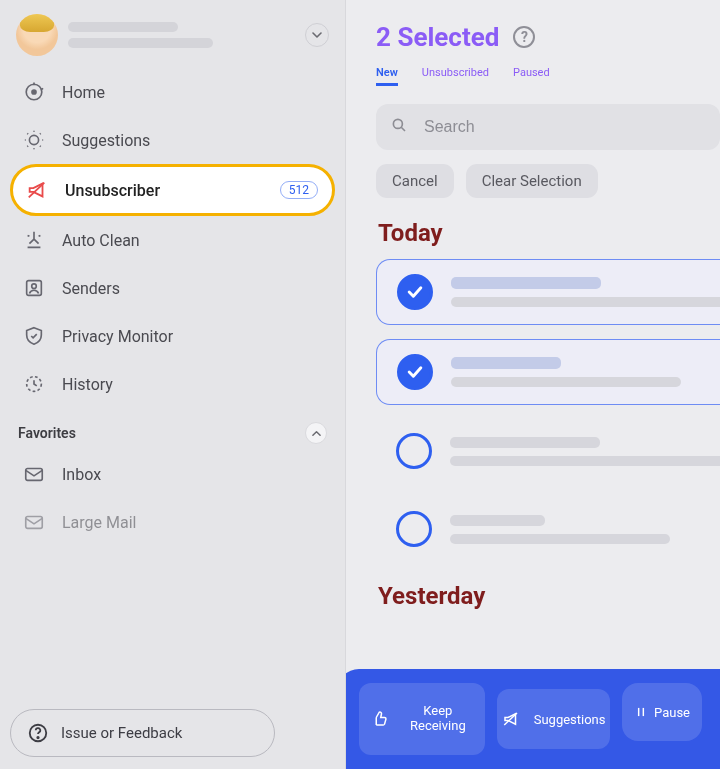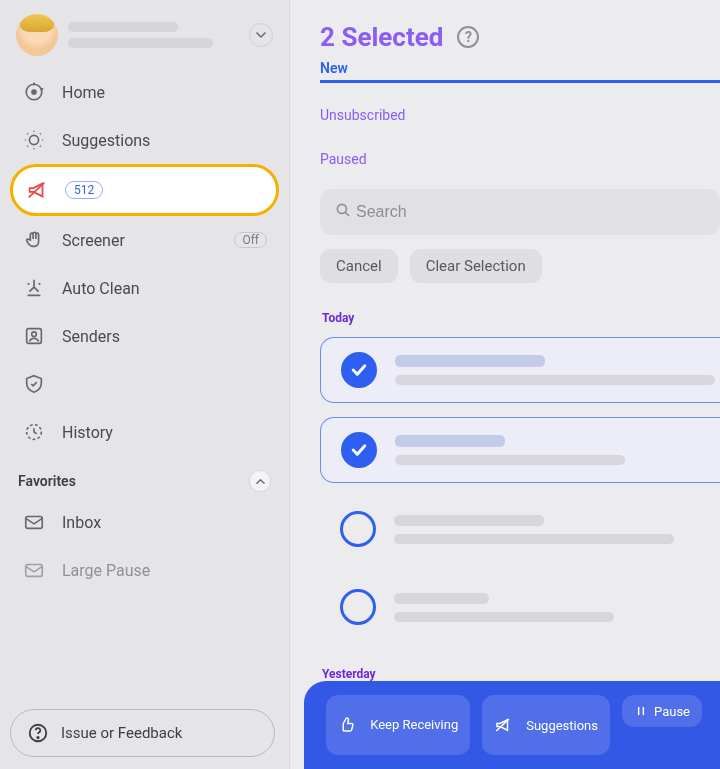--- a/index.html
+++ b/index.html
@@ -7,21 +7,21 @@
     font-family: -apple-system, BlinkMacSystemFont, "Segoe UI", Roboto, sans-serif;
     background: #e5e5e8;
     width: 720px;
     height: 769px;
     overflow: hidden;
     display: flex;
     color: #333;
   }
   
   .sidebar {
-    width: 290px;
+    width: 346px;
     height: 100%;
     background: #e5e5e8;
     border-right: 1px solid #d8d8dc;
     position: relative;
     display: flex;
     flex-direction: column;
     padding: 12px 10px 0 10px;
   }
   .profile {
     display: flex;
@@ -118,42 +118,42 @@
     position: relative;
     overflow: hidden;
   }
   .title-row { display:flex; align-items:center; gap:14px; }
   .title { font-size: 26px; font-weight: 700; color:#8b5cf6; }
   .help-circle {
     width:22px;height:22px;border-radius:50%;border:2px solid #8f8f97;
     display:flex;align-items:center;justify-content:center;
     font-size:14px;color:#8f8f97;font-weight:700;
   }
-  .tabs { display:flex; gap:24px; margin-top:8px; font-size:14px;flex-direction:column; }
+  .tabs { display:flex; gap:24px; margin-top:14px; font-size:11px; }
   .tab { color:#8b5cf6; cursor:pointer; padding-bottom:4px; }
   .tab.active { color:#2e5ff0; font-weight:600; border-bottom:3px solid #2e5ff0; }
 
   .search {
     margin-top:18px; background:#e1e1e5; border-radius:12px;
-    padding:12px 14px; display:flex; align-items:center; gap:4px;
+    padding:12px 14px; display:flex; align-items:center; gap:16px;
     color:#8d8d94; font-size:16px;
   }
   .search input {
     background:transparent; border:none; outline:none; font-size:16px;
     color:#444; flex:1;
   }
   .search input::placeholder { color:#8d8d94; }
 
   .chips { margin-top:14px; display:flex; gap:12px; }
   .chip {
     background:#dedee3; color:#595960; border-radius:11px;
     padding:8px 16px; font-size:15px; cursor:pointer;
   }
 
-  .section-label { font-size:12px; font-weight:700; color:#6d28d9; margin:28px 0 12px 2px; }
+  .section-label { font-size:24px; font-weight:700; color:#7f1d1d; margin:21px 0 12px 2px; }
 
   .card {
     border: 1.5px solid #dfdfe4;
     border-radius: 14px;
     padding: 14px 20px;
     display:flex; align-items:center; gap:18px;
     background: #ececef;
     margin-bottom: 14px;
     margin-right: -30px;
     border-right: none;
@@ -187,21 +187,21 @@
     color:#fff;
     font-size:13px;
     display:flex; align-items:center; justify-content:center;
     gap:14px;
     padding:21px 12px;
     min-width:86px;
     cursor:pointer;
   }
   .ab-btn .icon { height:18px; display:flex;align-items:center;justify-content:center; }
   .ab-btn.small {
-    flex-direction:row; min-width:auto; padding:7px 12px; gap:6px; align-self:flex-start;
+    flex-direction:row; min-width:auto; padding:20px 12px; gap:6px; align-self:flex-start;border-radius:16px;
   }
   .dot-badge {
     position:absolute; top:1px; right:6px;
     width:7px; height:7px; border-radius:50%; background:#4a4a52;
   }
 </style>
 </head>
 <body>
 
 <div class="sidebar">
@@ -241,32 +241,24 @@
     <span class="label">Suggestions</span>
   </div>
 
   <div class="nav-item active">
     <span class="icon">
       <svg width="22" height="22" viewBox="0 0 24 24" fill="none" stroke="#e94b4b" stroke-width="2">
           <path d="M4 10 L4 14 L8 14 L18 19 L18 5 L8 10 Z"></path>
           <line x1="3" y1="20" x2="20" y2="4"></line>
         </svg>
     </span>
+    <span class="label">Unsubscriber</span>
     <span class="badge-count">512</span>
   </div>
 
-  <div class="nav-item">
-    <span class="icon">
-      <svg width="22" height="22" viewBox="0 0 24 24" fill="none" stroke="currentColor" stroke-width="1.8">
-          <path d="M8 12V6a1.5 1.5 0 113 0v5V5a1.5 1.5 0 113 0v6V6a1.5 1.5 0 113 0v8a5 5 0 01-5 5h-1a6 6 0 01-5-3l-2-3a1.5 1.5 0 012.5-1.5L8 12z"></path>
-        </svg>
-    </span>
-    <span class="label">Screener</span>
-    <span class="badge-off">Off</span>
-  </div>
 
   <div class="nav-item">
     <span class="icon">
       <svg width="22" height="22" viewBox="0 0 24 24" fill="none" stroke="currentColor" stroke-width="1.8">
           <path d="M12 3v8M12 11l-5 5M12 11l5 5M5 20h14"></path>
           <path d="M7 8l-2-1M17 8l2-1"></path>
         </svg>
     </span>
     <span class="label">Auto Clean</span>
   </div>
@@ -282,20 +274,21 @@
     <span class="label">Senders</span>
   </div>
 
   <div class="nav-item">
     <span class="icon">
       <svg width="22" height="22" viewBox="0 0 24 24" fill="none" stroke="currentColor" stroke-width="1.8">
           <path d="M12 3l8 3v5c0 5-3.5 8.5-8 10-4.5-1.5-8-5-8-10V6l8-3z"></path>
           <path d="M9 12l2 2 4-4"></path>
         </svg>
     </span>
+    <span class="label">Privacy Monitor</span>
   </div>
 
   <div class="nav-item">
     <span class="icon">
       <svg width="22" height="22" viewBox="0 0 24 24" fill="none" stroke="currentColor" stroke-width="1.8">
           <circle cx="12" cy="12" r="8" stroke-dasharray="3 2.5"></circle>
           <path d="M12 8v4l3 2"></path>
         </svg>
     </span>
     <span class="label">History</span>
@@ -321,21 +314,21 @@
   </div>
 
 
   <div class="nav-item" style="opacity:.55">
     <span class="icon">
       <svg width="22" height="22" viewBox="0 0 24 24" fill="none" stroke="currentColor" stroke-width="1.8">
           <rect x="3" y="6" width="18" height="13" rx="2"></rect>
           <path d="M3 8l9 6 9-6"></path>
         </svg>
     </span>
-    <span class="label">Large Pause</span>
+    <span class="label">Large Mail</span>
   </div>
 
   <div class="fade-bottom"></div>
 
   <div class="feedback-pill">
     <span class="icon">
       <svg width="22" height="22" viewBox="0 0 24 24" fill="none" stroke="currentColor" stroke-width="2">
           <circle cx="12" cy="12" r="9"></circle>
           <path d="M9.5 9a2.5 2.5 0 015 .5c0 1.5-2.5 2-2.5 3.5"></path>
           <circle cx="12" cy="17" r="0.8" fill="currentColor"></circle>

